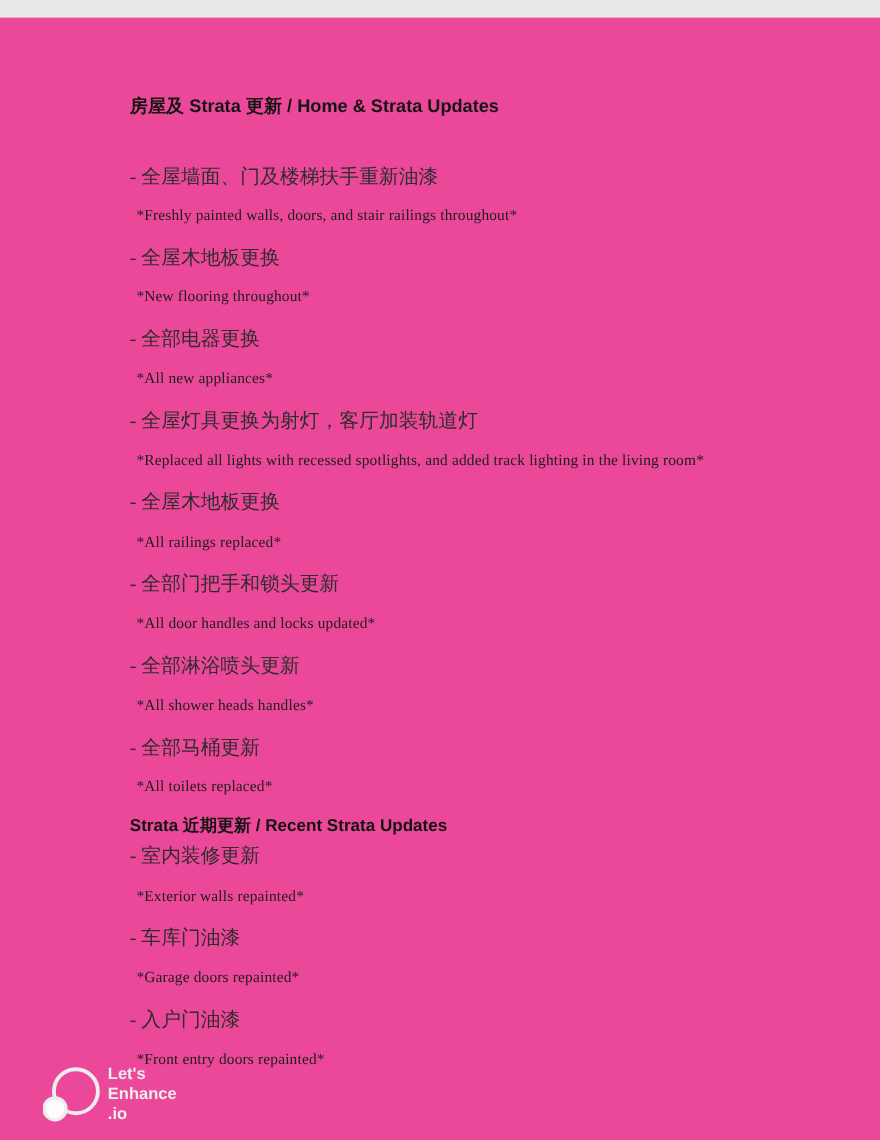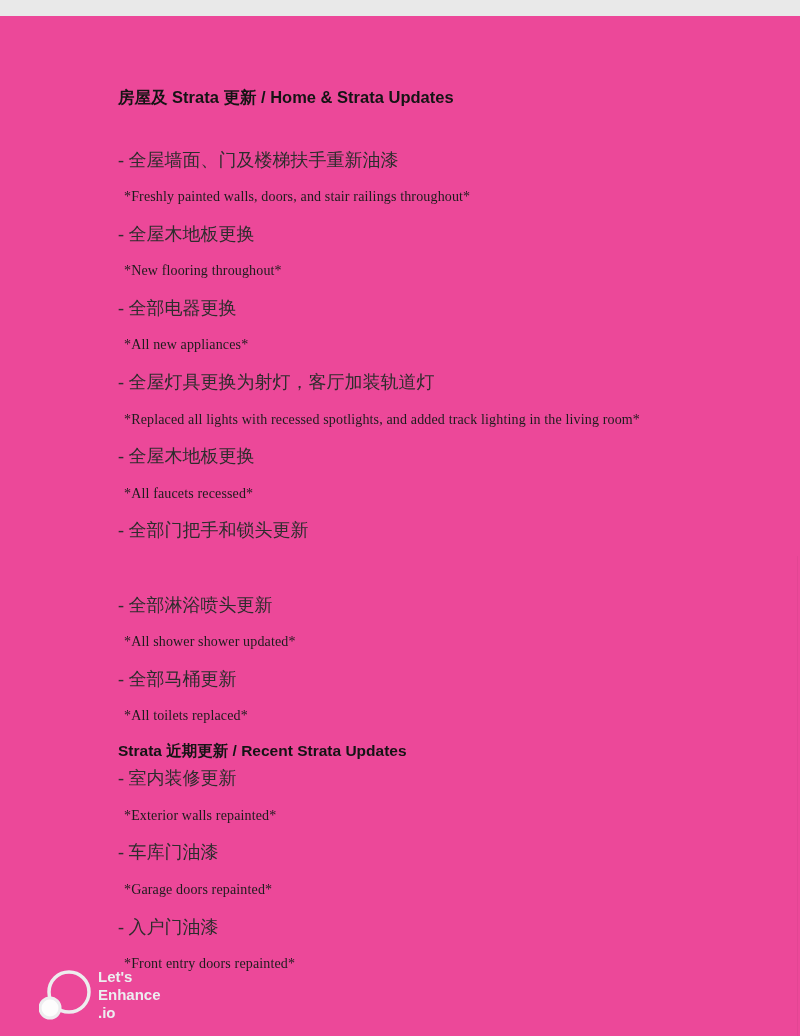--- a/index.html
+++ b/index.html
@@ -108,24 +108,25 @@
   <div class="line h1" style="top:70px">房屋及 Strata 更新 / Home &amp; Strata Updates</div>
   <div class="line zh" style="top:134px">- 全屋墙面、门及楼梯扶手重新油漆</div>
   <div class="line en" style="top:171px">*Freshly painted walls, doors, and stair railings throughout*</div>
   <div class="line zh" style="top:208px">- 全屋木地板更换</div>
   <div class="line en" style="top:245px">*New flooring throughout*</div>
   <div class="line zh" style="top:282px">- 全部电器更换</div>
   <div class="line en" style="top:319px">*All new appliances*</div>
   <div class="line en" style="top:394px">*Replaced all lights with recessed spotlights, and added track lighting in the living room*</div>
   <div class="line zh" style="top:356px">- 全屋灯具更换为射灯，客厅加装轨道灯</div>
   <div class="line zh" style="top:430px">- 全屋木地板更换</div>
-  <div class="line en" style="top:468px">*All faucets recessed*</div>
+  <div class="line en" style="top:468px">*All railings replaced*</div>
   <div class="line zh" style="top:504px">- 全部门把手和锁头更新</div>
+  <div class="line en" style="top:542px">*All door handles and locks updated*</div>
   <div class="line zh" style="top:579px">- 全部淋浴喷头更新</div>
-  <div class="line en" style="top:616px">*All shower shower updated*</div>
+  <div class="line en" style="top:616px">*All shower heads handles*</div>
   <div class="line zh" style="top:653px">- 全部马桶更新</div>
   <div class="line en" style="top:690px">*All toilets replaced*</div>
   <div class="line h2" style="top:724px">Strata 近期更新 / Recent Strata Updates</div>
   <div class="line zh" style="top:752px">- 室内装修更新</div>
   <div class="line en" style="top:790px">*Exterior walls repainted*</div>
   <div class="line zh" style="top:826px">- 车库门油漆</div>
   <div class="line en" style="top:864px">*Garage doors repainted*</div>
   <div class="line zh" style="top:901px">- 入户门油漆</div>
   <div class="line en" style="top:938px">*Front entry doors repainted*</div>
 

